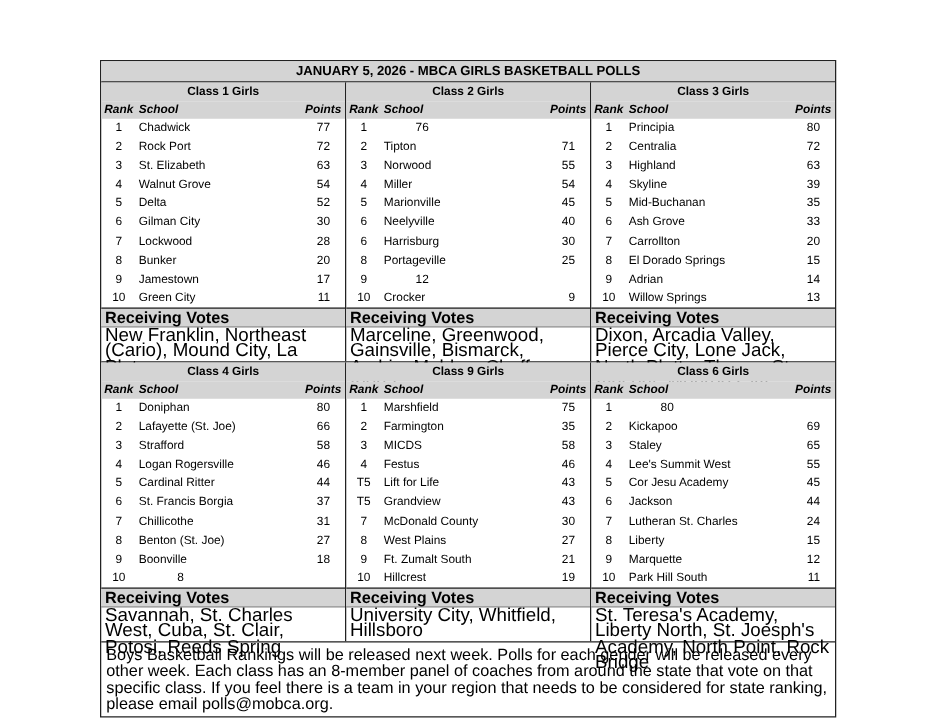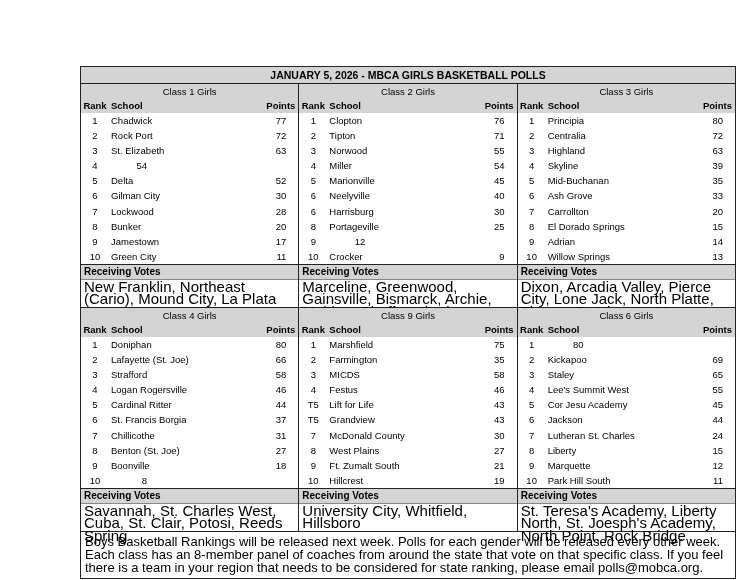--- a/index.html
+++ b/index.html
@@ -1,35 +1,35 @@
 <!DOCTYPE html>
 <html><head>
 <meta charset="utf-8">
 <style>
   html, body { margin:0; padding:0; background:#ffffff; }
   body { width:750px; height:580px; position:relative; overflow:hidden;
          font-family:"Liberation Sans", sans-serif; color:#000; }
-  .poll { position:absolute; left:80px; top:66px; width:656px;
+  .poll { position:absolute; left:80px; top:48px; width:589px;
           border:1.5px solid #222; box-sizing:border-box; }
   .title { background:#d4d4d4; height:16px; line-height:16px; text-align:center;
            font-weight:bold; font-size:10.5px; border-bottom:1.5px solid #222; }
   .block { display:flex; border-bottom:1.5px solid #222; }
   .col { flex:1 1 0; box-sizing:border-box; border-right:1.5px solid #222; }
   .col:last-child { border-right:none; }
   .class-head { background:#d4d4d4; height:15px; line-height:15px; text-align:center;
-                font-weight:normal; font-size:9.5px; }
+                font-weight:bold; font-size:9.5px; }
   .col-head { background:#d4d4d4; height:14px; line-height:14px; display:flex;
-              font-weight:bold; font-size:9.5px; }
+              font-weight:bold; font-size:9.5px;font-style:italic; }
   .c-rank { width:28px; text-align:center; flex:0 0 28px; }
   .c-school { flex:1 1 auto; padding-left:2px; }
   .c-points { width:40px; flex:0 0 40px; text-align:right; padding-right:3px; box-sizing:border-box; }
   .row { display:flex; height:15.1px; line-height:15.1px; font-size:9.5px; }
   .row .c-points { padding-right:12px; width:50px; flex:0 0 50px; }
   .rv-head { background:#d4d4d4; height:14px; line-height:14px; font-weight:bold;
-             font-size:10px; padding-left:3px; border-top:1.5px solid #222; }
+             font-size:13px; padding-left:3px; border-top:1.5px solid #222; }
   .rv-text { height:26px; font-size:15px; line-height:12.5px; padding:1px 3px 0 3px;
              border-top:1px solid #888; }
   .footer { font-size:13px; line-height:13px; padding:3px 4px 4px 4px; }
 </style>
 </head>
 <body>
 
 <div class="poll">
   <div class="title">JANUARY 5, 2026 - MBCA GIRLS BASKETBALL POLLS</div>
 
@@ -52,20 +52,21 @@
     <span class="c-school">Rock Port</span>
     <span class="c-points">72</span>
   </div>
           <div class="row">
     <span class="c-rank">3</span>
     <span class="c-school">St. Elizabeth</span>
     <span class="c-points">63</span>
   </div>
           <div class="row">
     <span class="c-rank">4</span>
+    <span class="c-school">Walnut Grove</span>
     <span class="c-points">54</span>
   </div>
           <div class="row">
     <span class="c-rank">5</span>
     <span class="c-school">Delta</span>
     <span class="c-points">52</span>
   </div>
           <div class="row">
     <span class="c-rank">6</span>
     <span class="c-school">Gilman City</span>
@@ -98,21 +99,20 @@
       <div class="col">
     <div class="class-head">Class 2 Girls</div>
     <div class="col-head">
       <span class="c-rank">Rank</span>
       <span class="c-school">School</span>
       <span class="c-points">Points</span>
     </div>
     <div class="rows">
           <div class="row">
     <span class="c-rank">1</span>
-    <span class="c-school">Clopton</span>
     <span class="c-points">76</span>
   </div>
           <div class="row">
     <span class="c-rank">2</span>
     <span class="c-school">Tipton</span>
     <span class="c-points">71</span>
   </div>
           <div class="row">
     <span class="c-rank">3</span>
     <span class="c-school">Norwood</span>

